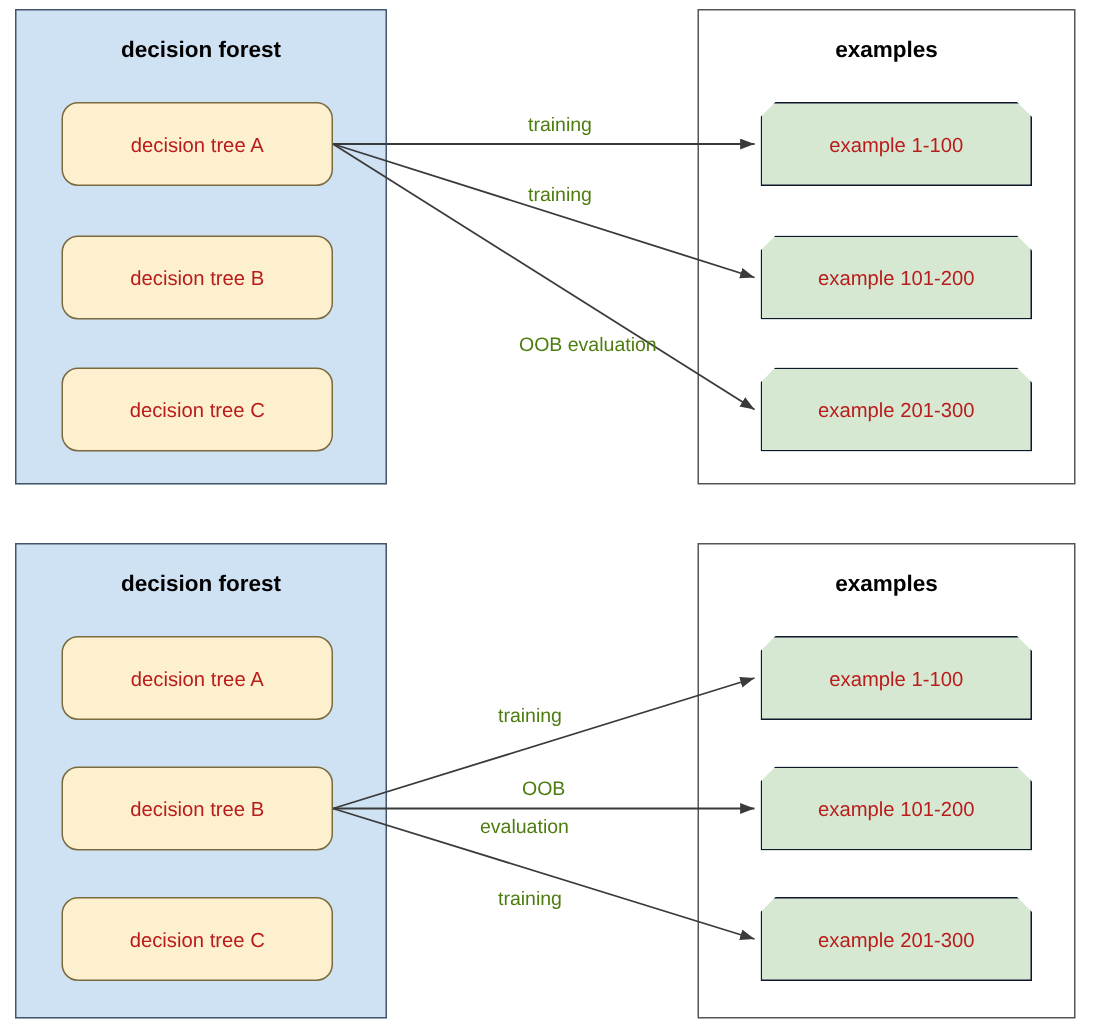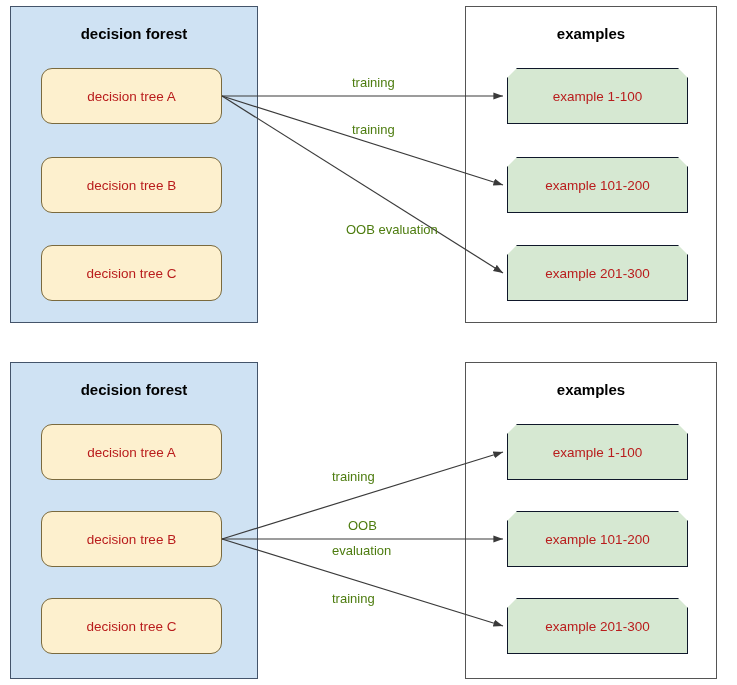--- a/index.html
+++ b/index.html
@@ -168,15 +168,15 @@
         <path d="M0,0 L8,3 L0,6 z" fill="#3a3a3a"></path>
       </marker>
     </defs>
     <path class="edge-line" d="M222,196 L503,109" marker-end="url(#arrowBot)"></path>
     <path class="edge-line" d="M222,196 L503,196" marker-end="url(#arrowBot)"></path>
     <path class="edge-line" d="M222,196 L503,283" marker-end="url(#arrowBot)"></path>
   </svg>
 
   <div class="edge-label" style="left:332px; top:126px;">training</div>
   <div class="edge-label" style="left:348px; top:175px;">OOB</div>
-  <div class="edge-label" style="left:332px; top:200px;">evaluation</div>
+  <div class="edge-label" style="left:320px; top:200px;">evaluation</div>
   <div class="edge-label" style="left:332px; top:248px;">training</div>
 </div>
 
 </body></html>

